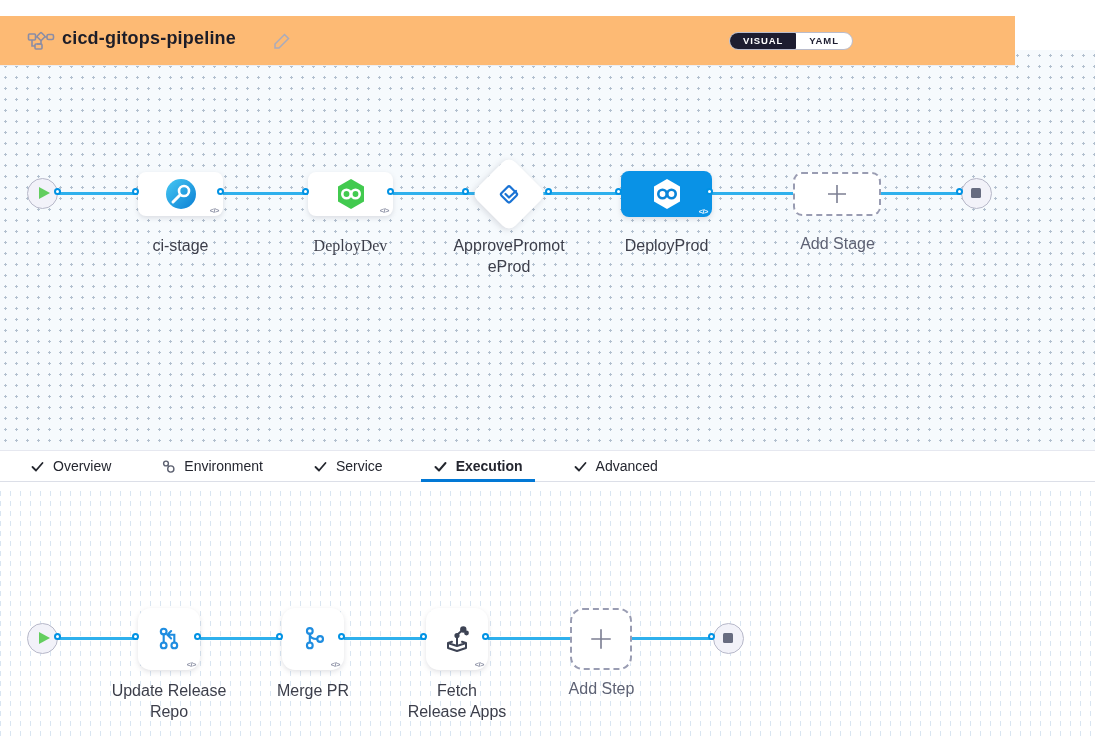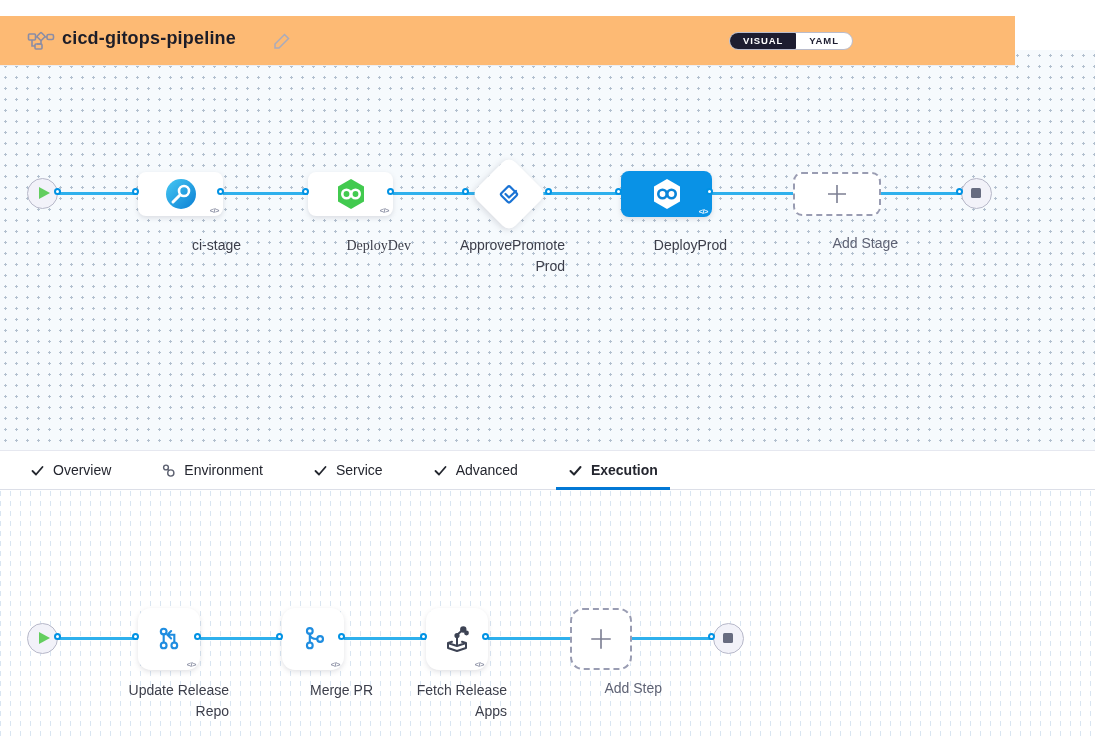--- a/index.html
+++ b/index.html
@@ -52,26 +52,26 @@
   .card.sel .codebadge { color:#e8f5ff; }
 
   .diamond { position:absolute; left:482px; top:117px; width:54px; height:54px;
              background:#fff; border-radius:9px; transform:rotate(45deg); z-index:5;
              box-shadow:0 2px 6px rgba(96,97,112,.2); cursor:pointer; }
   .diamond-icon { position:absolute; left:495px; top:130px; z-index:6; pointer-events:none; }
 
   .addbox { position:absolute; background:#fff; border:2px dashed #999cb2; z-index:5;
             display:flex; align-items:center; justify-content:center; cursor:pointer; }
 
-  .nlabel { position:absolute; font-size:14px; color:#3c3e4a; text-align:right;
+  .nlabel { position:absolute; font-size:16px; color:#3c3e4a; text-align:center;
             line-height:21px; z-index:5; overflow-wrap:anywhere; }
   .alabel { color:#5e6274; }
 
   
-  .tabbar { position:absolute; top:450px; left:0; width:1095px; height:40px; background:#fff;
+  .tabbar { position:absolute; top:450px; left:0; width:1095px; height:32px; background:#fff;
             border-top:1px solid #e6e8f0; border-bottom:1px solid #dcdfe8;
             display:flex; align-items:stretch; padding-left:18px; z-index:20; }
   .tab { position:relative; display:flex; align-items:center; gap:8px; padding:0 12px;
          margin-right:26px; font-size:14px; color:#24262f; cursor:pointer; }
   .tab.active { font-weight:700; }
   .tab.active::after { content:""; position:absolute; left:0; right:0; bottom:-1px;
                        height:3px; background:#0278d5; }
 </style>
 </head>
 <body>
@@ -188,31 +188,31 @@
         <path d="M6.6 6.3 L8 7.7"></path>
     </svg>
     <span>Environment</span>
   </div>
   <div class="tab">
     <svg width="15" height="15" viewBox="0 0 15 15" fill="none" stroke="#23262e" stroke-width="1.8" stroke-linecap="round" stroke-linejoin="round">
         <path d="M2.5 8 l3.5 3.5 L12.5 4"></path>
       </svg>
     <span>Service</span>
   </div>
-  <div class="tab">
-    <svg width="15" height="15" viewBox="0 0 15 15" fill="none" stroke="#23262e" stroke-width="1.8" stroke-linecap="round" stroke-linejoin="round">
-        <path d="M2.5 8 l3.5 3.5 L12.5 4"></path>
-      </svg>
-    <span>Advanced</span>
-  </div>
   <div class="tab active">
     <svg width="15" height="15" viewBox="0 0 15 15" fill="none" stroke="#23262e" stroke-width="2" stroke-linecap="round" stroke-linejoin="round">
         <path d="M2.5 8 l3.5 3.5 L12.5 4"></path>
       </svg>
     <span>Execution</span>
+  </div>
+  <div class="tab">
+    <svg width="15" height="15" viewBox="0 0 15 15" fill="none" stroke="#23262e" stroke-width="1.8" stroke-linecap="round" stroke-linejoin="round">
+        <path d="M2.5 8 l3.5 3.5 L12.5 4"></path>
+      </svg>
+    <span>Advanced</span>
   </div>
 </div>
 
 <div class="exec-canvas">
   <div class="edge" style="left:45px; top:149px; width:671px;"></div>
 
   <div class="terminal" style="left:27px; top:135px;">
     <span class="play-tri"></span>
   </div>
 

